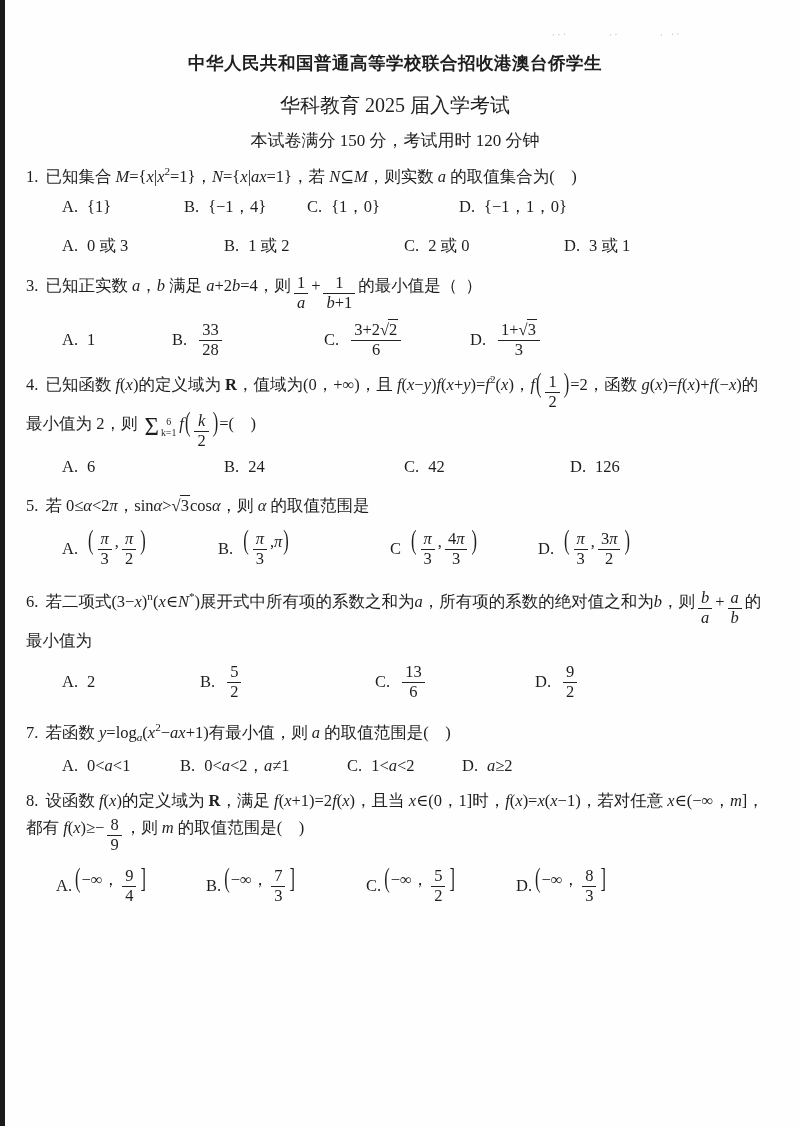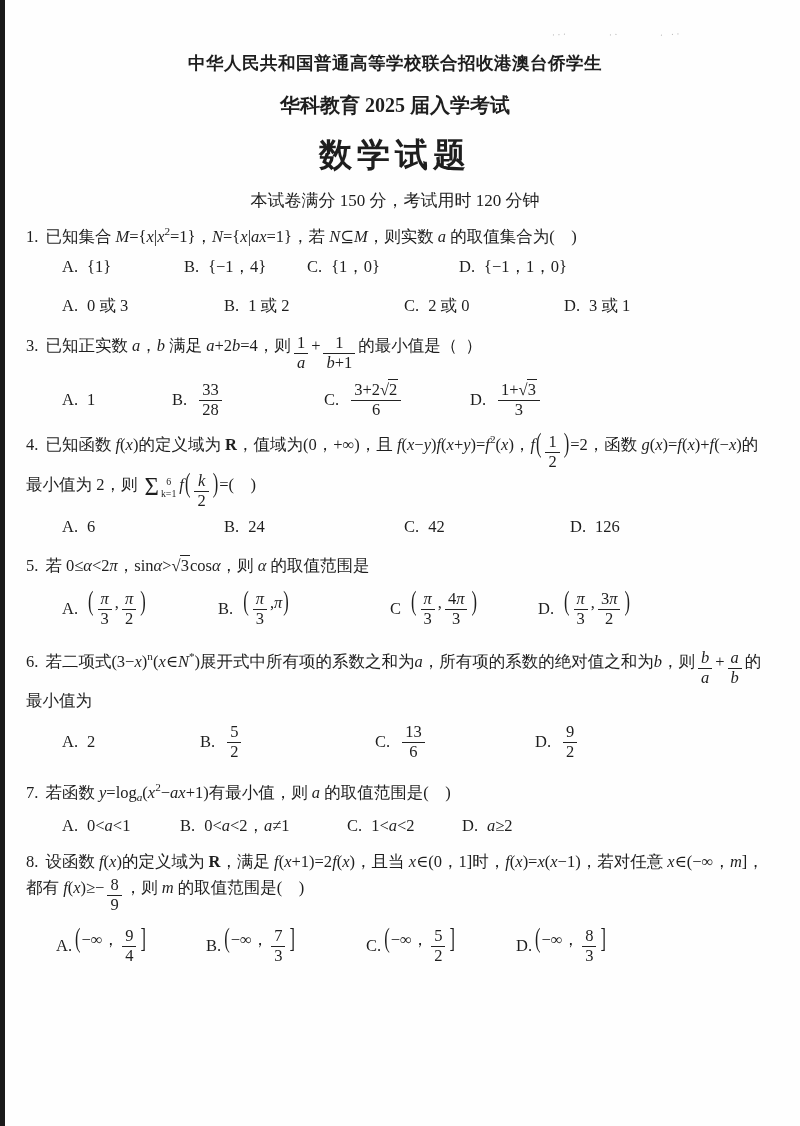--- a/index.html
+++ b/index.html
@@ -8,21 +8,21 @@
     background:#fefefe;color:#1e1e1e;
     font-family:"Liberation Serif","DejaVu Serif",serif;
     font-size:16.5px;line-height:1.55;
   }
   .scan-edge{position:absolute;left:0;top:0;width:5px;height:1126px;background:#1a1a1a;}
   .artifacts{position:absolute;top:24px;left:552px;display:flex;gap:40px;color:#bdbdbd;font-size:10px;letter-spacing:3px;}
   .artifacts span{display:inline-block;transform:rotate(-4deg);}
   .page{padding:50px 36px 0 26px;}
 
   .h1{margin:0;text-align:center;font-size:17.5px;font-weight:600;letter-spacing:0.5px;}
-  .h2{margin:13px 0 0;text-align:center;font-size:20px;font-weight:700;}
+  .h2{margin:13px 0 0;text-align:center;font-size:20px;font-weight:400;}
   .title{margin:9px 0 0;text-align:center;font-size:33px;font-weight:700;letter-spacing:5px;}
   .sub{margin:7px 0 0;text-align:center;font-size:17px;}
   .instr{margin:12px 0 0;font-size:17.5px;font-weight:700;line-height:1.72;
          font-family:"Liberation Sans","DejaVu Sans",sans-serif;}
 
   .question{margin-top:9px;}
   .stem{line-height:1.62;}
   .qnum{margin-right:7px;}
   .opts{display:flex;align-items:center;padding-left:36px;margin-top:3px;line-height:1.62;}
   .opt{display:inline-flex;align-items:center;white-space:nowrap;}
@@ -52,21 +52,20 @@
 <div class="artifacts">
   <span>...</span>
   <span>..</span>
   <span>. ..</span>
 </div>
 
 <div class="page">
 
   <p class="h1">中华人民共和国普通高等学校联合招收港澳台侨学生</p>
   <p class="h2">华科教育 2025 届入学考试</p>
-  <p class="title">数学试题</p>
   <p class="sub">本试卷满分 150 分，考试用时 120 分钟</p>
 
 
   <div class="question" style="margin-top:8px">
     <div class="stem"><span class="qnum">1.</span><span><span>已知集合 </span><span class="mi">M</span><span>={</span><span class="mi">x</span><span>|</span><span class="mi">x</span><span class="msup">2</span><span>=1}，</span><span class="mi">N</span><span>={</span><span class="mi">x</span><span>|</span><span class="mi">ax</span><span>=1}，若 </span><span class="mi">N</span><span>⊆</span><span class="mi">M</span><span>，则实数 </span><span class="mi">a</span><span> 的取值集合为(&nbsp;&nbsp;&nbsp;&nbsp;)</span></span></div>
     <div class="opts">
       <span class="opt" style="width:122px">
           <span class="olabel">A.</span>
           <span><span>{1}</span></span>
         </span>

